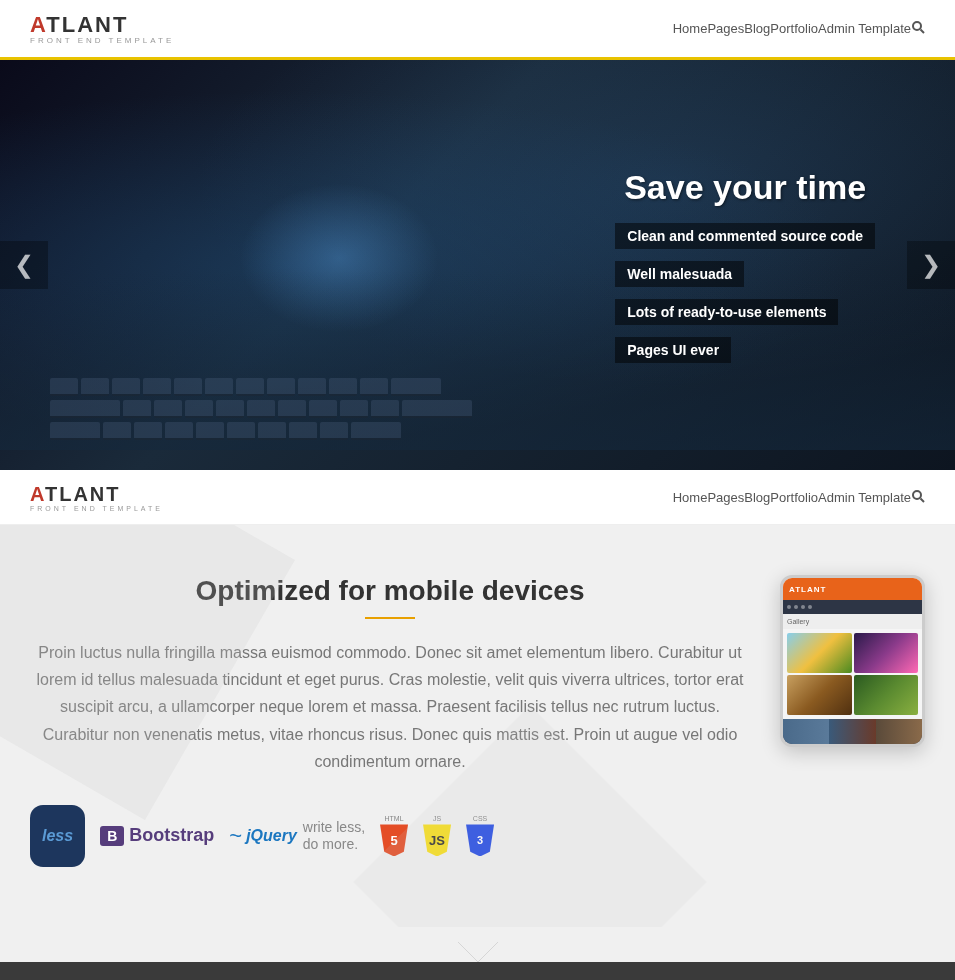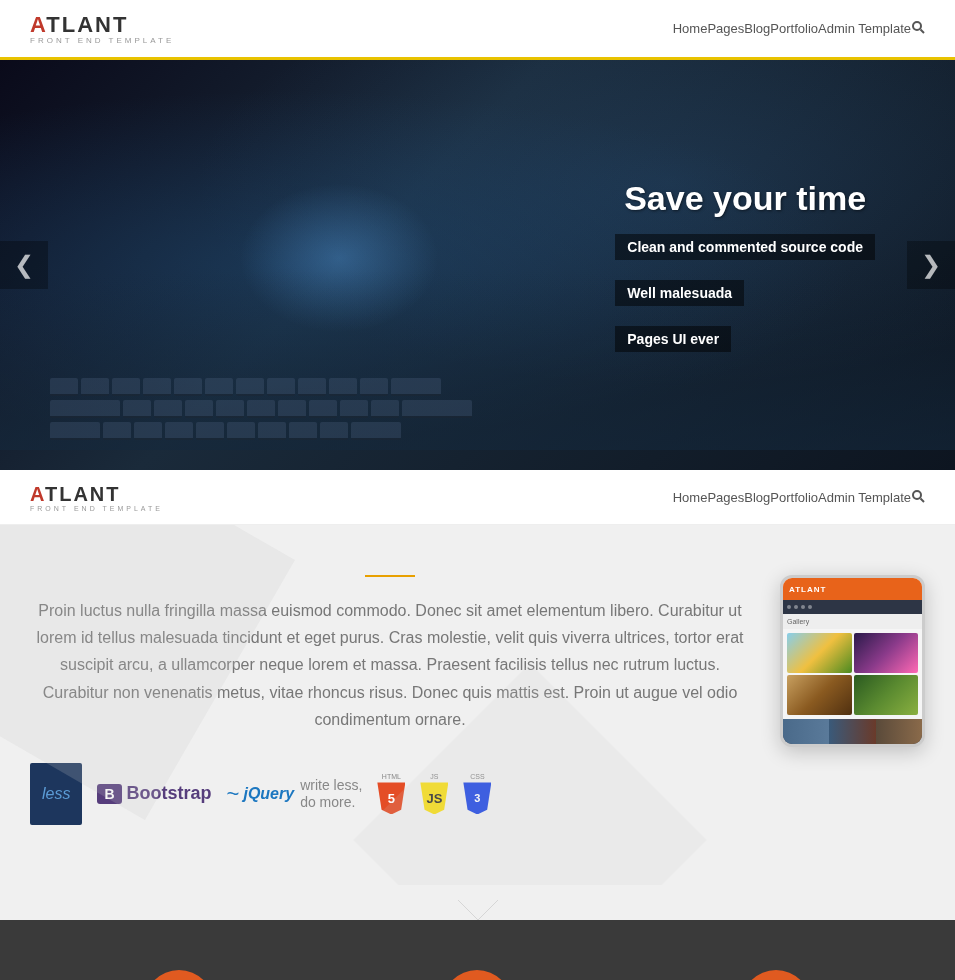--- a/index.html
+++ b/index.html
@@ -82,21 +82,21 @@
       margin-right: 80px;
       color: #fff;
       text-align: center;
     }
     .hero-title {
       font-size: 34px;
       font-weight: bold;
       margin-bottom: 16px;
       text-shadow: 1px 1px 3px rgba(0,0,0,0.5);
     }
-    .hero-features { display: flex; flex-direction: column; gap: 20px; }
+    .hero-features { display: flex; flex-direction: column; gap: 12px; }
     .hero-feature {
       background: rgba(0,0,0,0.5);
       padding: 5px 12px;
       font-size: 14px;
       font-weight: bold;
       color: #fff;
       display: inline-block;
       align-self: flex-start;
     }
     .slider-arrow {
@@ -179,24 +179,24 @@
       display: flex;
       align-items: center;
       gap: 15px;
       justify-content: flex-start;
       flex-wrap: wrap;
       margin-top: 20px;
     }
     .badge-less {
       background: #1d365d;
       color: #fff;
-      font-weight: normal;
+      font-weight: bold;
       font-size: 16px;
       padding: 22px 12px;
-      border-radius: 2px;
+      border-radius: 13px;
       font-style: italic;
     }
     .badge-less span { color: #2979c5; }
     .badge-bootstrap {
       display: flex;
       align-items: center;
       gap: 5px;
       font-size: 18px;
       font-weight: bold;
       color: #563d7c;
@@ -439,20 +439,21 @@
         <div class="kb-key wide"></div>
       </div>
     </div>
   </div>
   <span class="slider-arrow left">❮</span>
   <div class="hero-content">
     <div class="hero-title">Save your time</div>
     <div class="hero-features">
       <span class="hero-feature">Clean and commented source code</span>
       <span class="hero-feature">Well malesuada</span>
+      <span class="hero-feature">Lots of ready-to-use elements</span>
       <span class="hero-feature">Pages UI ever</span>
     </div>
   </div>
   <span class="slider-arrow right">❯</span>
 </section>
 
 <nav class="navbar2">
   <div class="logo2-area">
     <div class="logo2-text">
       <span>A</span>TLANT
@@ -469,20 +470,21 @@
       <svg width="14" height="14" viewBox="0 0 14 14" fill="none" stroke="#555" stroke-width="2">
         <circle cx="6" cy="6" r="4"></circle>
         <line x1="9.5" y1="9.5" x2="13" y2="13"></line>
       </svg>
     </span>
   </div>
 </nav>
 
 <section class="mobile-section">
   <div class="mobile-left">
+    <h2 class="mobile-title">Optimized for mobile devices</h2>
     <div class="mobile-underline"></div>
     <p class="mobile-text">Proin luctus nulla fringilla massa euismod commodo. Donec sit amet elementum libero. Curabitur ut lorem id tellus malesuada tincidunt et eget purus. Cras molestie, velit quis viverra ultrices, tortor erat suscipit arcu, a ullamcorper neque lorem et massa. Praesent facilisis tellus nec rutrum luctus. Curabitur non venenatis metus, vitae rhoncus risus. Donec quis mattis est. Proin ut augue vel odio condimentum ornare.</p>
     <div class="tech-badges">
 
       <div class="badge-less">
         <span style="color:#5b9bd5">less</span>
       </div>
 
       <div class="badge-bootstrap">
         <span class="b-icon">B</span>

